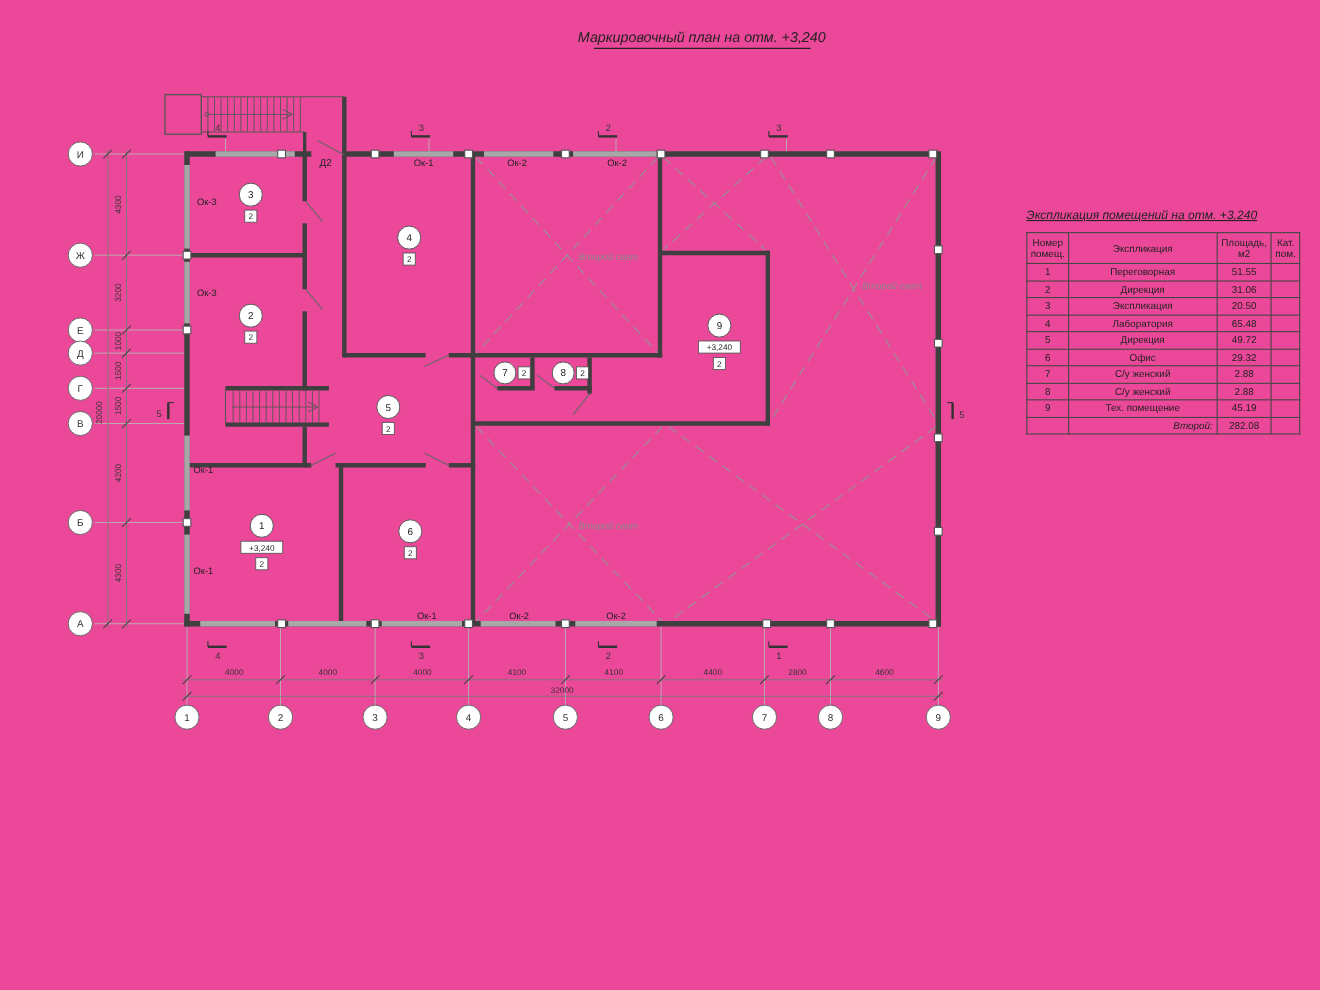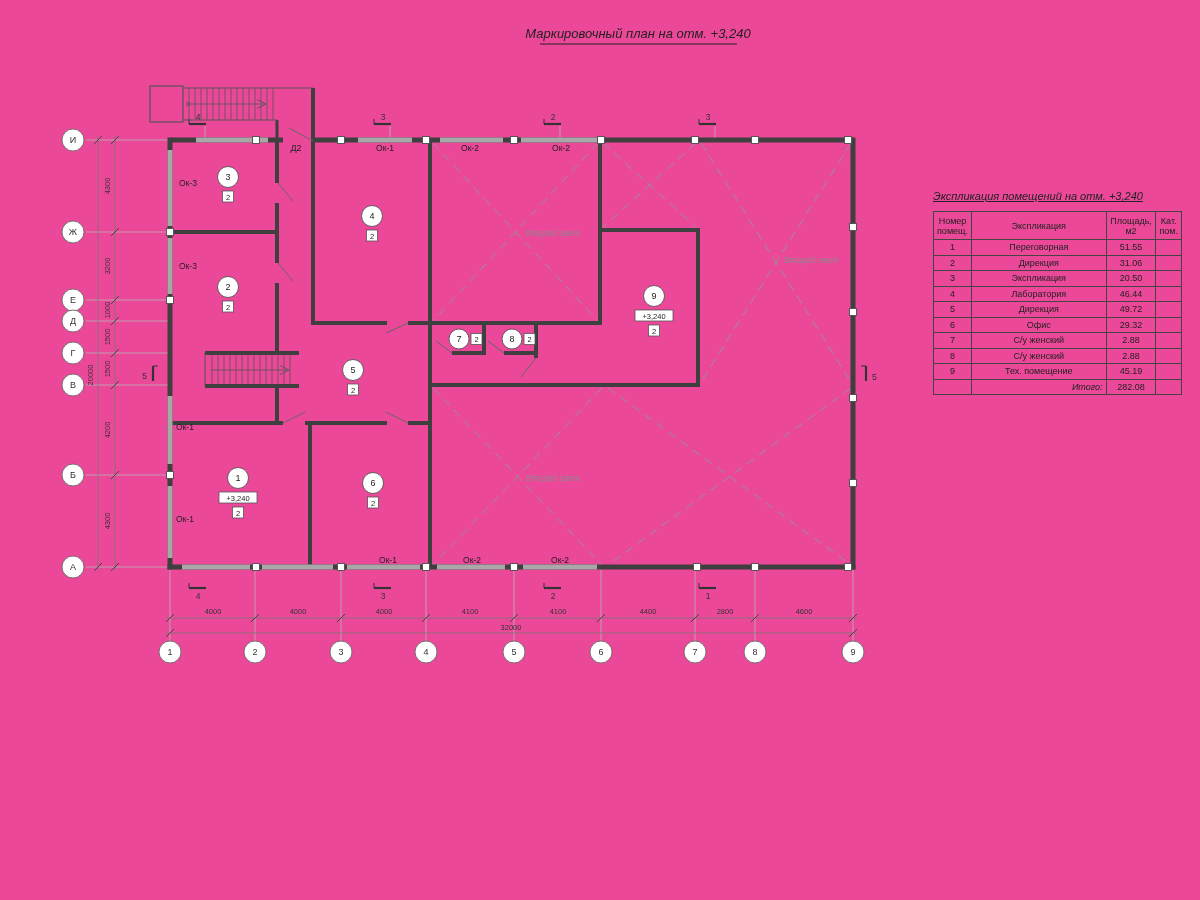--- a/index.html
+++ b/index.html
@@ -485,21 +485,21 @@
           </tr>
       <tr>
             <td class="c">3</td>
             <td class="nm">Экспликация</td>
             <td class="c">20.50</td>
             <td class="c"></td>
           </tr>
       <tr>
             <td class="c">4</td>
             <td class="nm">Лаборатория</td>
-            <td class="c">46.44</td>
+            <td class="c">65.48</td>
             <td class="c"></td>
           </tr>
       <tr>
             <td class="c">5</td>
             <td class="nm">Дирекция</td>
             <td class="c">49.72</td>
             <td class="c"></td>
           </tr>
       <tr>
             <td class="c">6</td>
@@ -520,20 +520,20 @@
             <td class="c"></td>
           </tr>
       <tr>
             <td class="c">9</td>
             <td class="nm">Тех. помещение</td>
             <td class="c">45.19</td>
             <td class="c"></td>
           </tr>
       <tr>
             <td></td>
-            <td class="tot" style="font-style:italic">Итого:</td>
+            <td class="tot" style="font-style:italic">Второй:</td>
             <td class="c">282.08</td>
             <td></td>
           </tr>
     </tbody>
   </table>
 </div>
 </div>
 
 </body></html>

